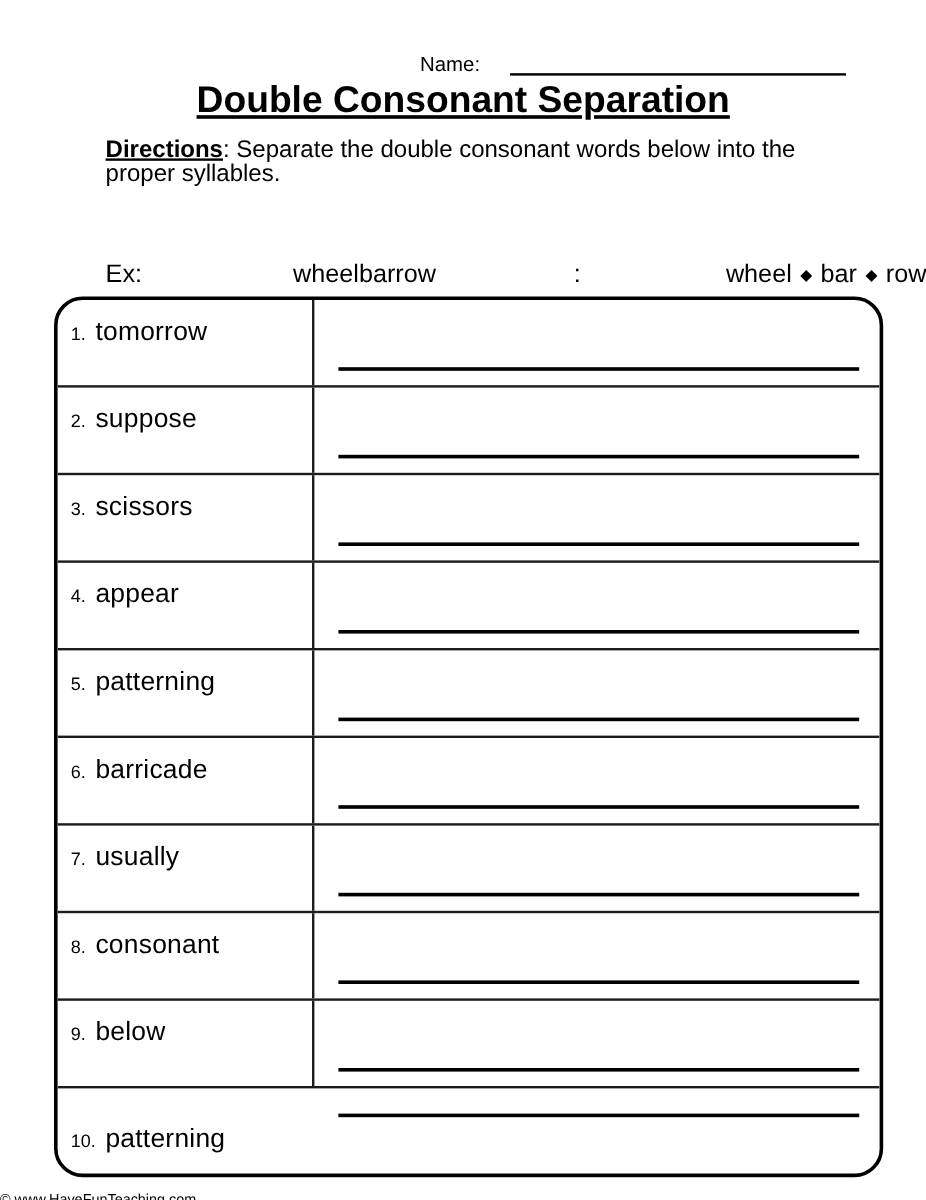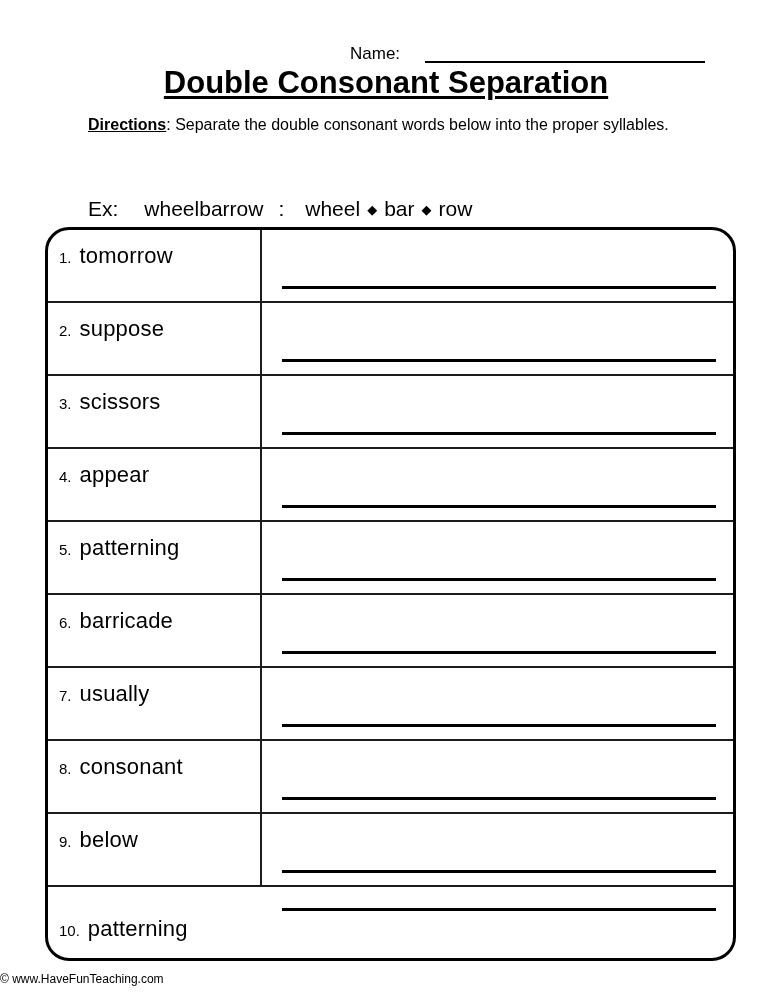--- a/index.html
+++ b/index.html
@@ -38,32 +38,33 @@
     font-weight: 600;
     text-decoration: underline;
     text-underline-offset: 3px;
   }
 
   
   .directions {
     margin-left: 88px;
     margin-right: 60px;
     margin-top: 14px;
-    font-size: 16px;
+    font-size: 20px;
     line-height: 20px;
   }
   .dir-label { font-weight: bold; text-decoration: underline; }
 
   
   .example {
     margin-left: 88px;
     margin-top: 15px;
     font-size: 21px;
     display: flex;
     align-items: baseline;
+    justify-content: space-between;
   }
   .ex-word { margin-left: 26px; }
   .ex-colon { margin-left: 15px; }
   .ex-answer { margin-left: 21px; margin-top: 47px; }
   .diamond {
     font-size: 13px;
     margin: 0 7px;
     display: inline-block;
     transform: translateY(-2px);
   }

